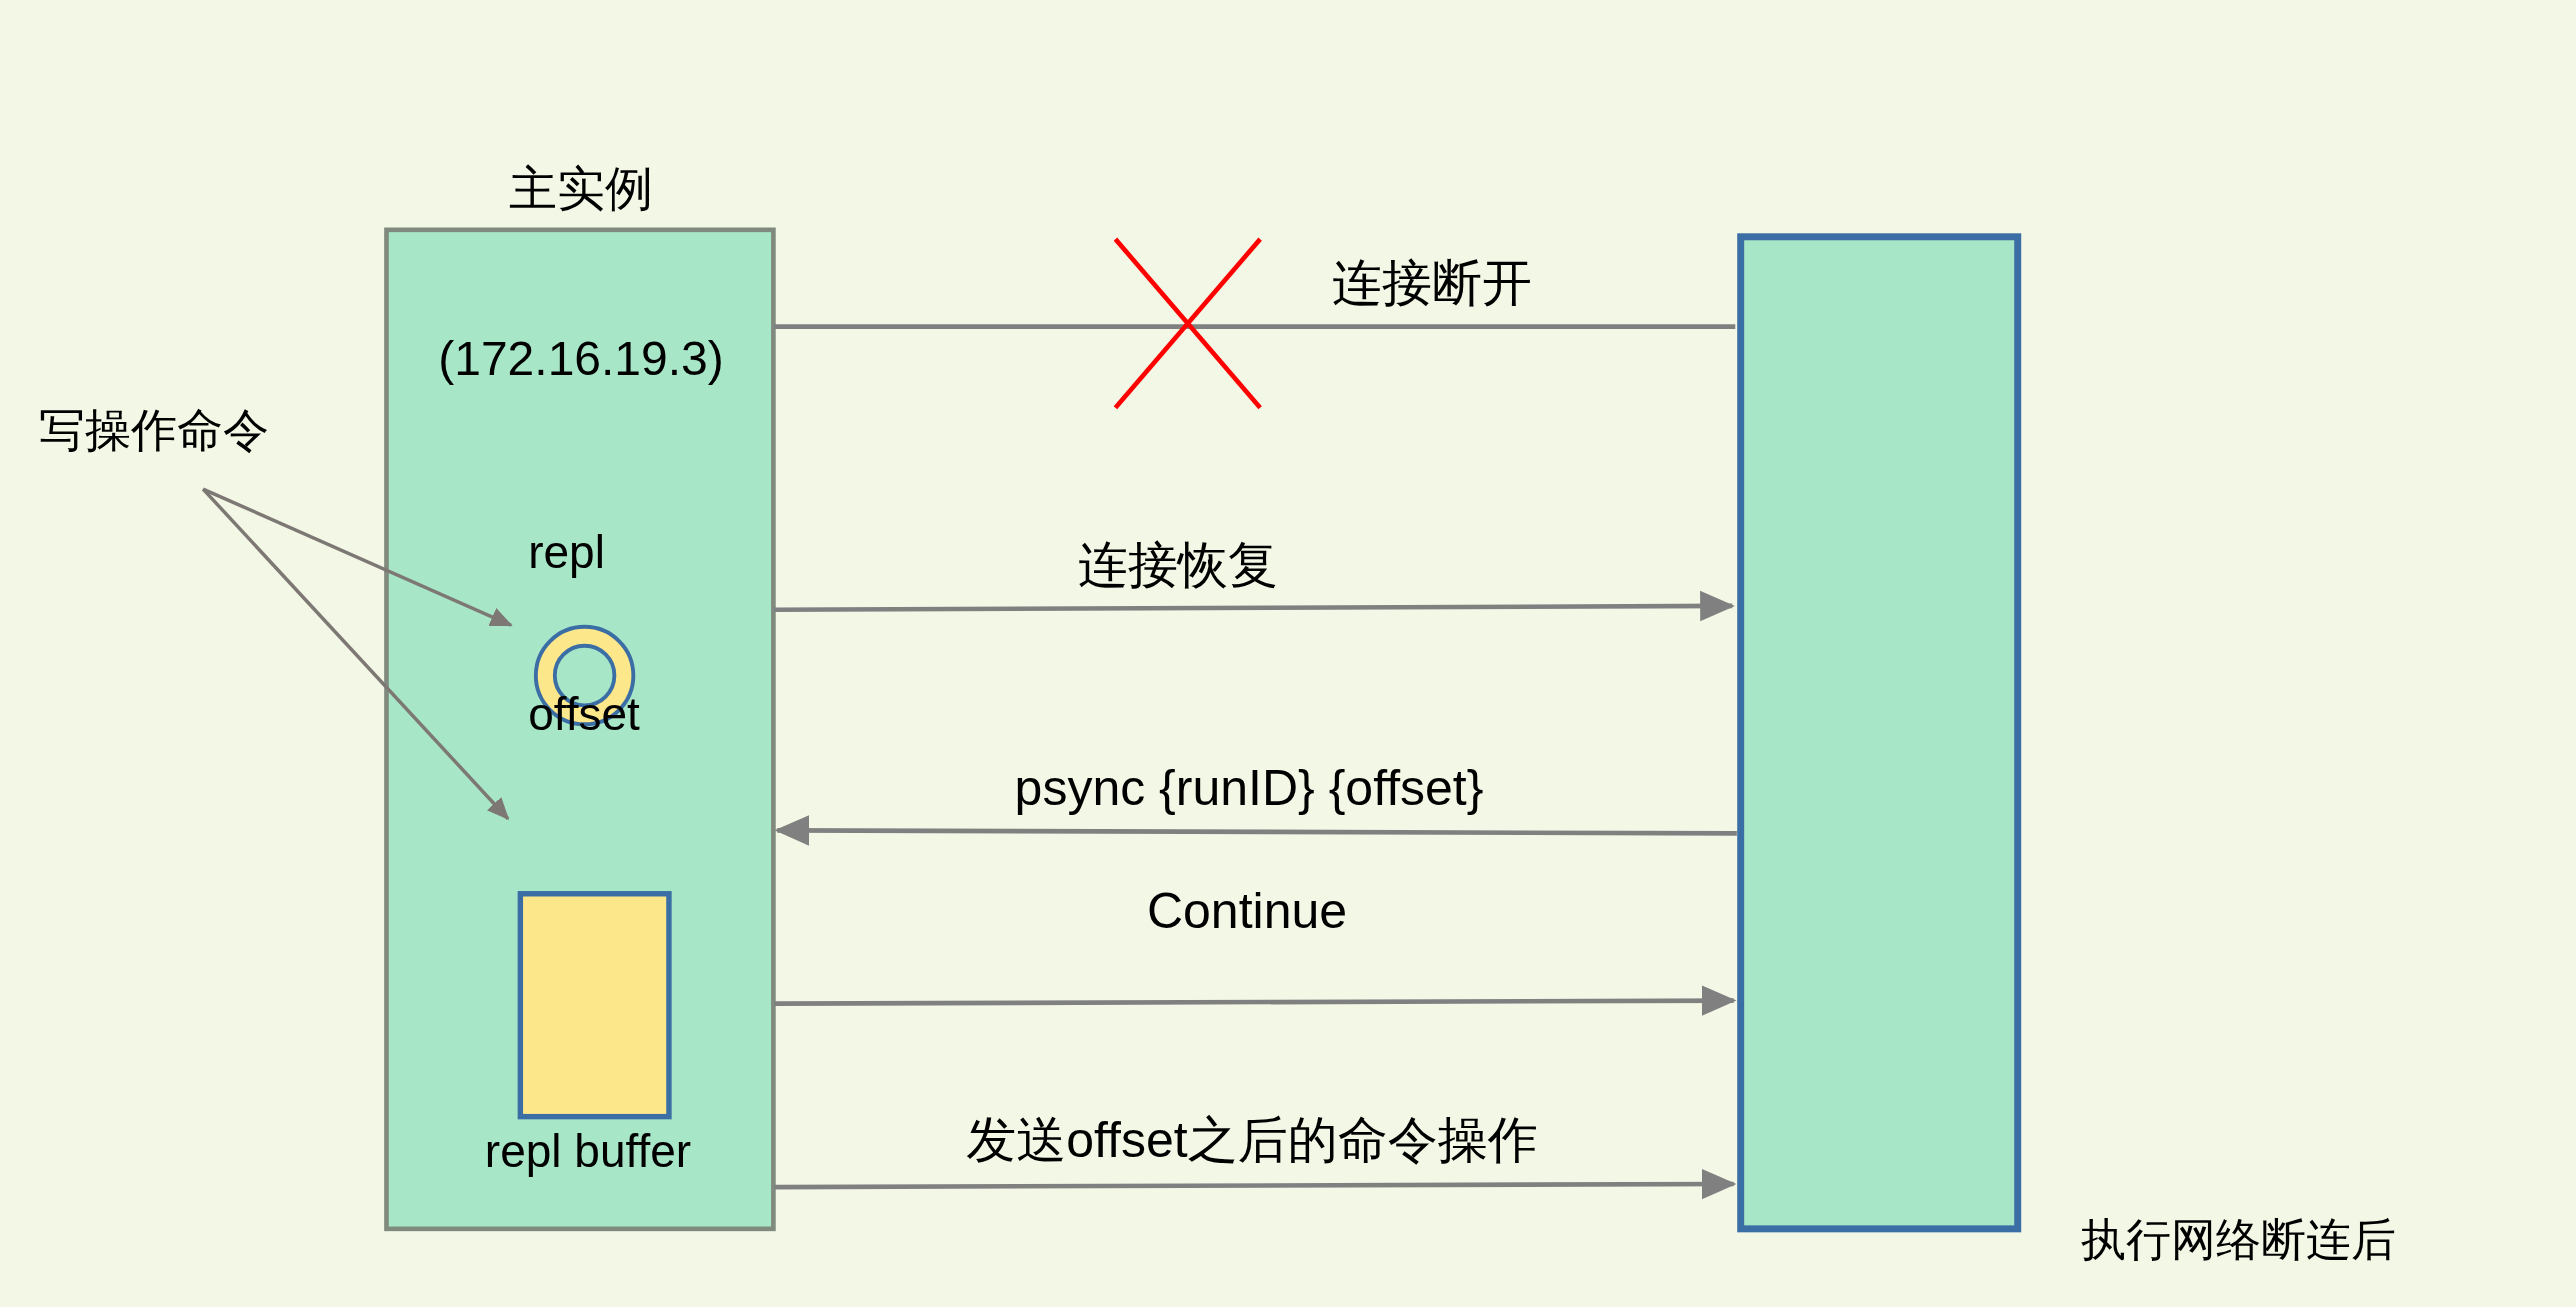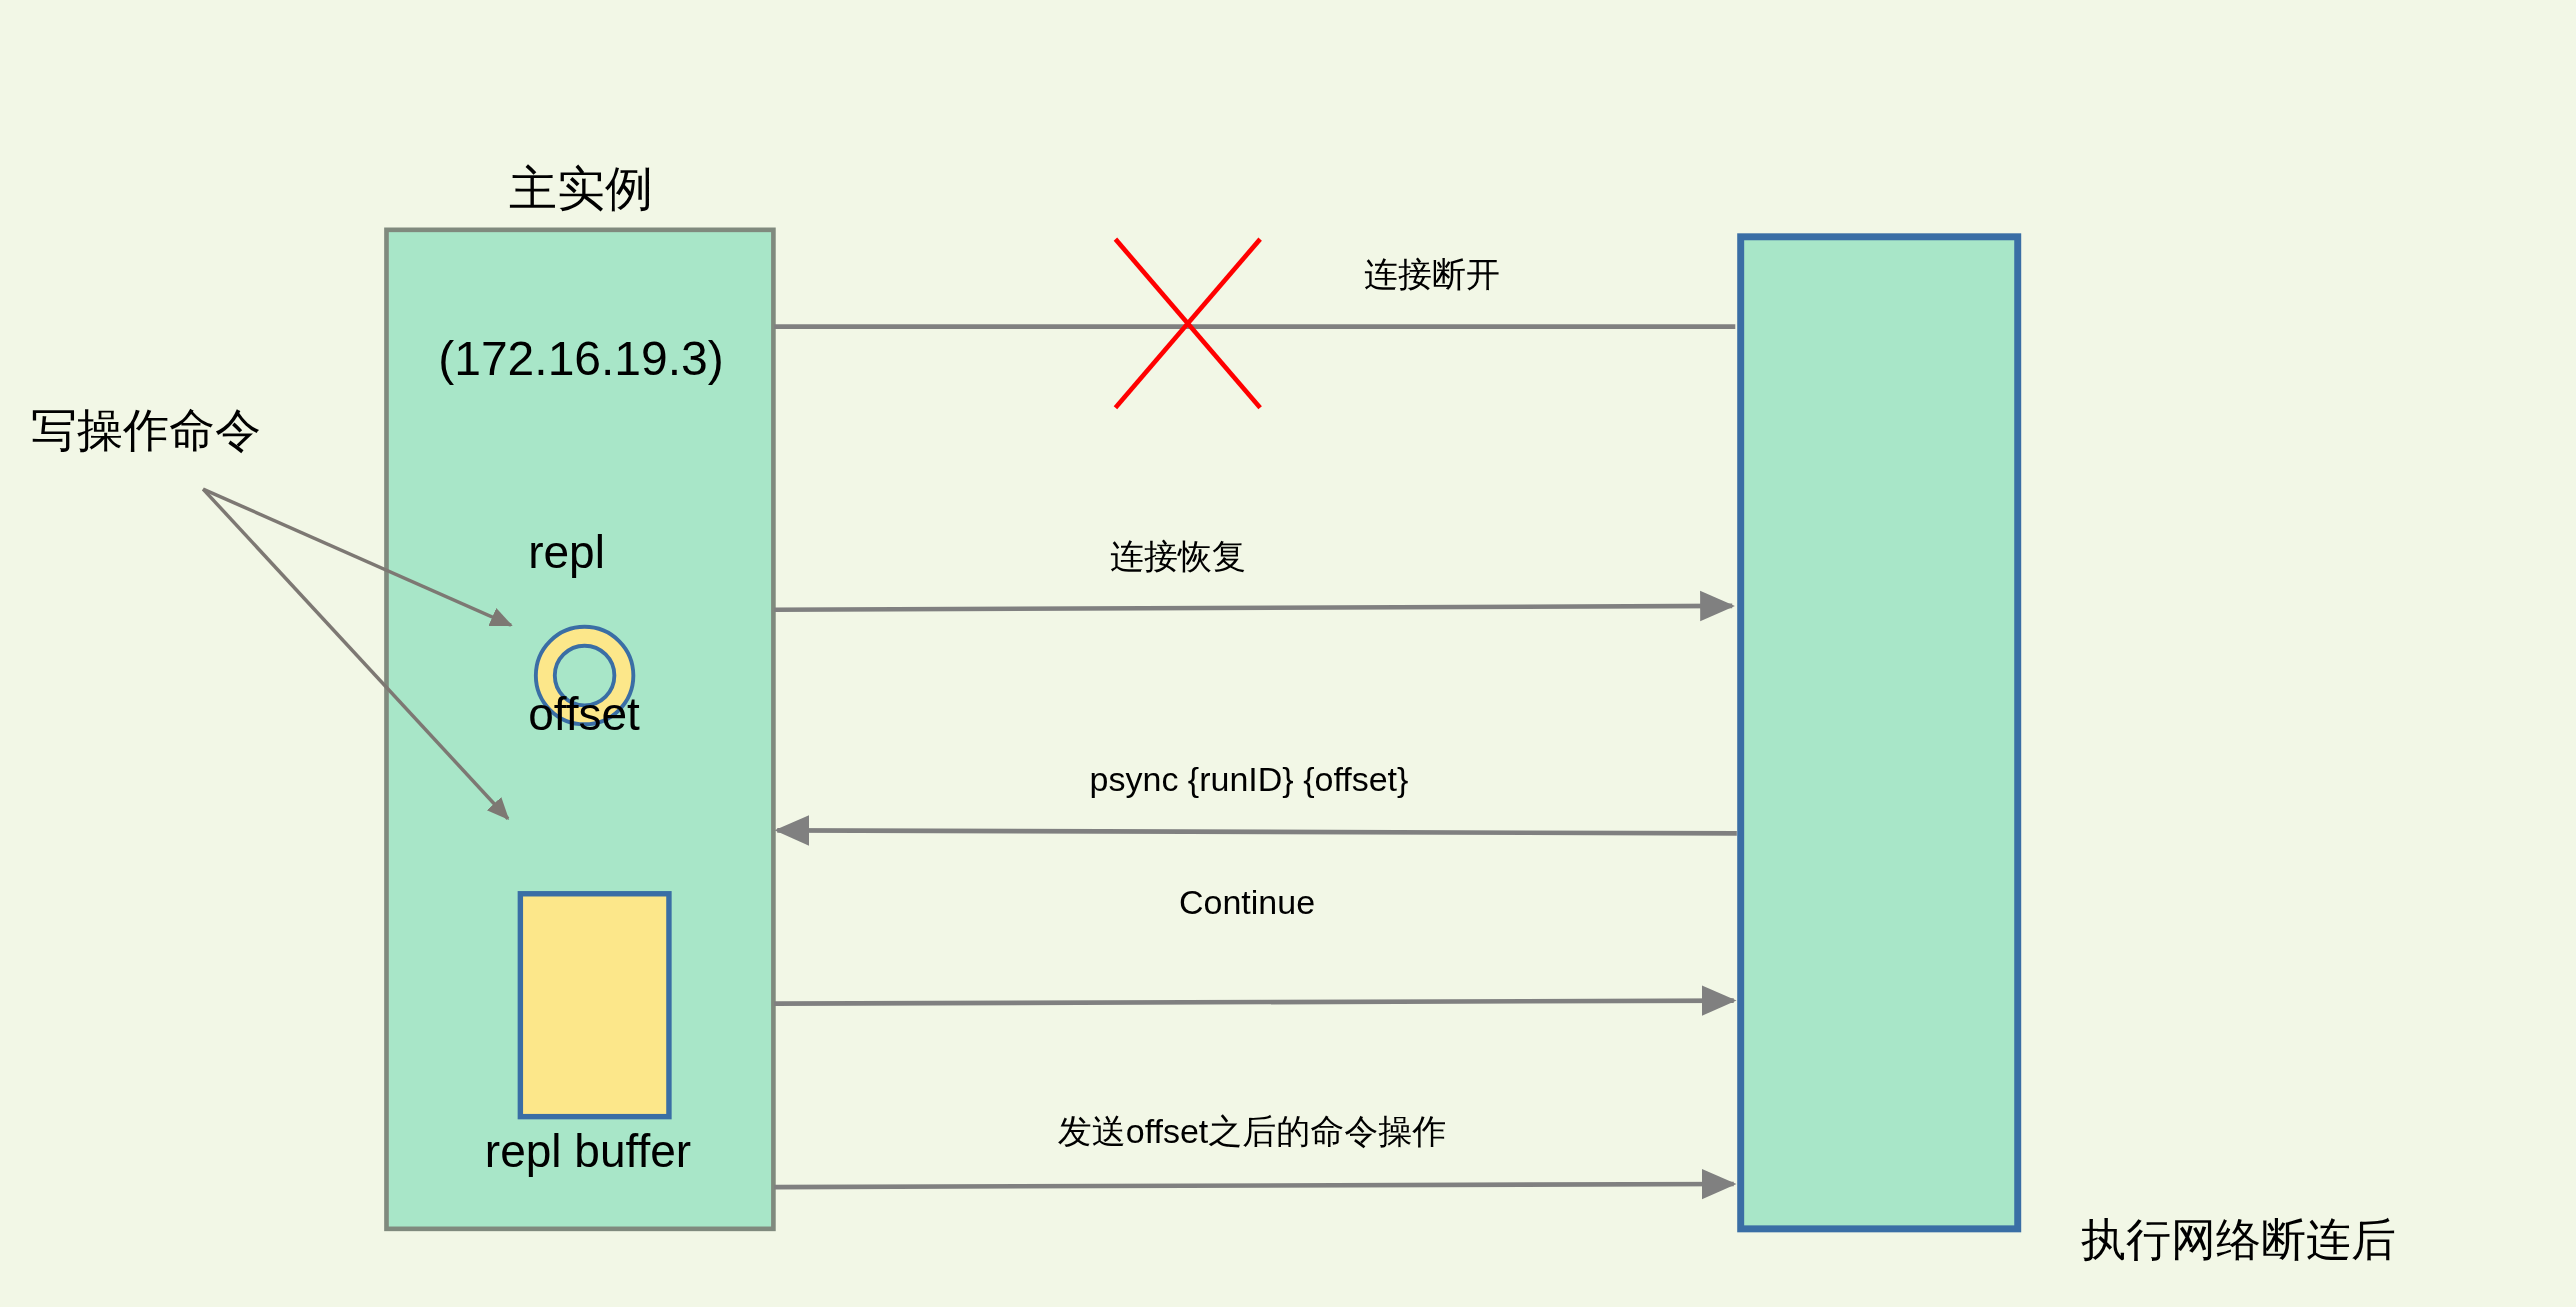--- a/index.html
+++ b/index.html
@@ -29,31 +29,32 @@
     line-height: 1.18;
   }
   .center-block {
     text-align: center;
     transform: translateX(-50%);
   }
   .node-title {
     font-size: 48px;
   }
   .mid-label {
-    font-size: 34px;
+    font-size: 50px;
     transform: translateX(-50%);
     text-align: center;
   }
   .inner-label {
     font-size: 46px;
     text-align: left;
     transform: translateX(-50%);
   }
   .side-label {
     font-size: 46px;
+    margin-left: 8px;
   }
   .right-note {
     font-size: 45px;
     line-height: 1.22;
   }
 </style>
 </head>
 <body>
 
 <div id="canvas">

